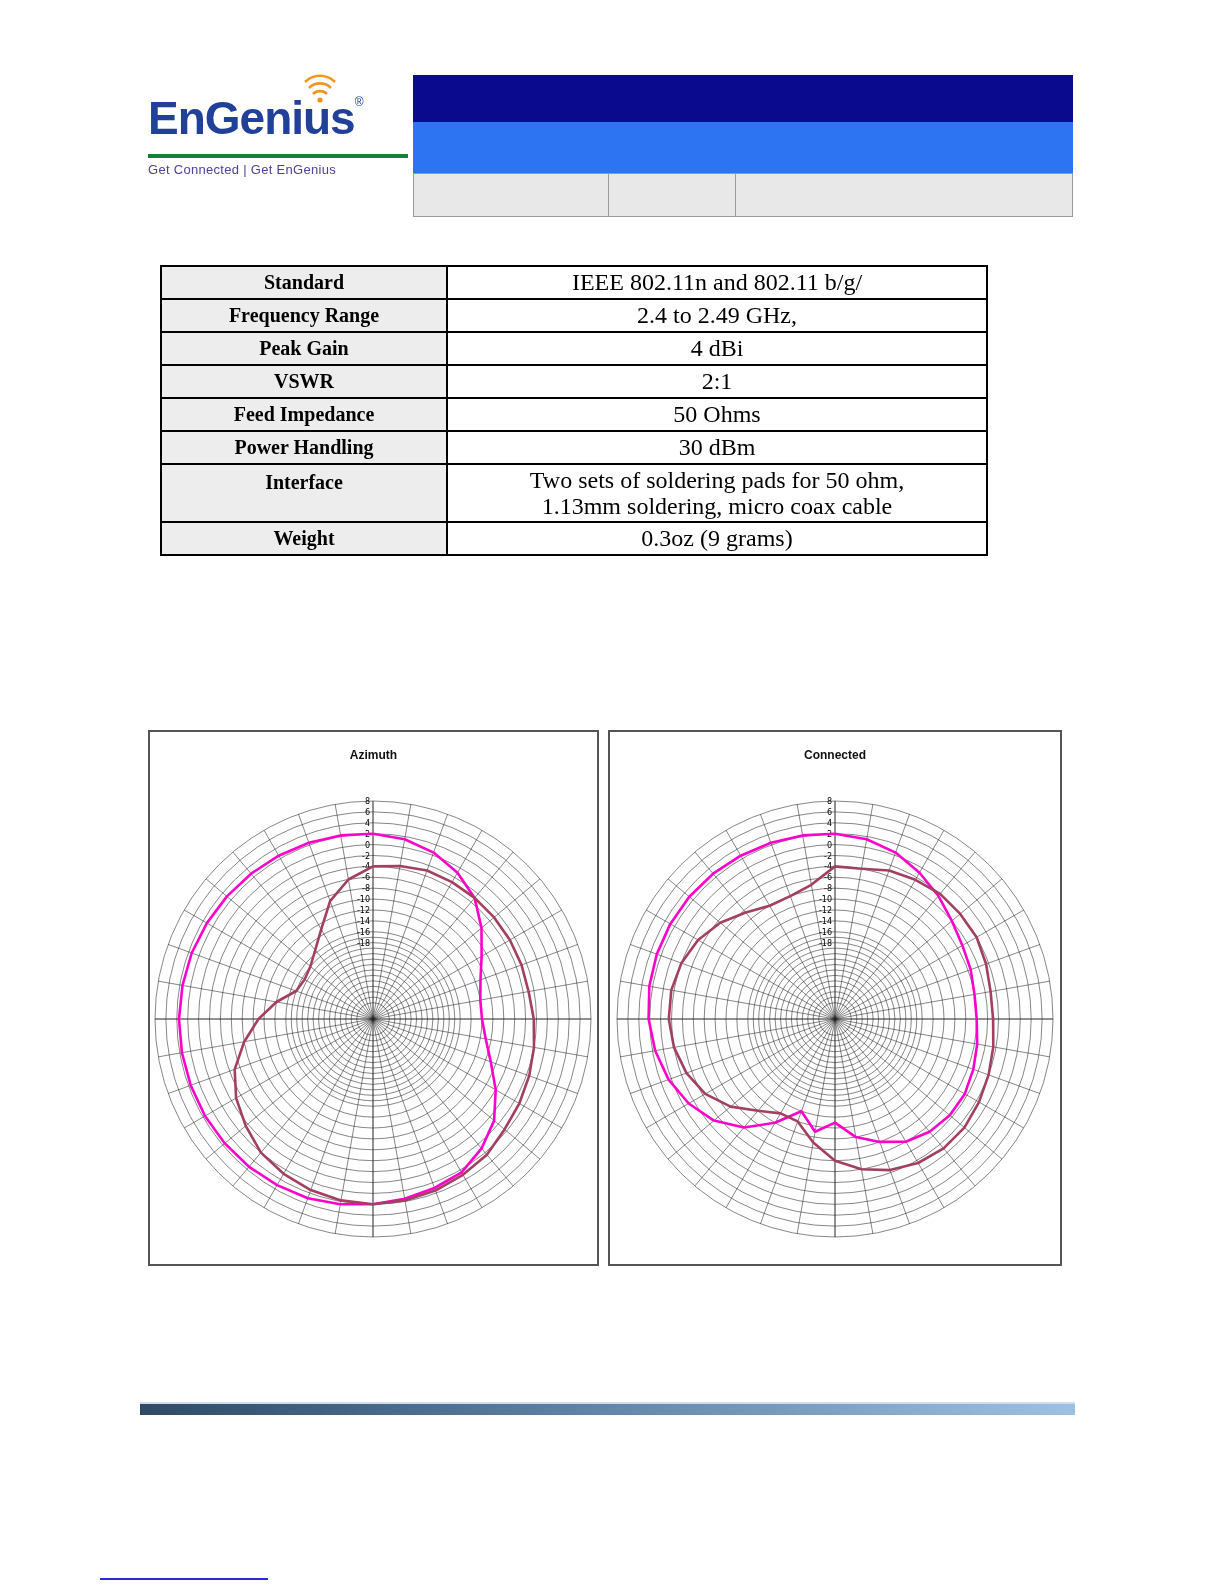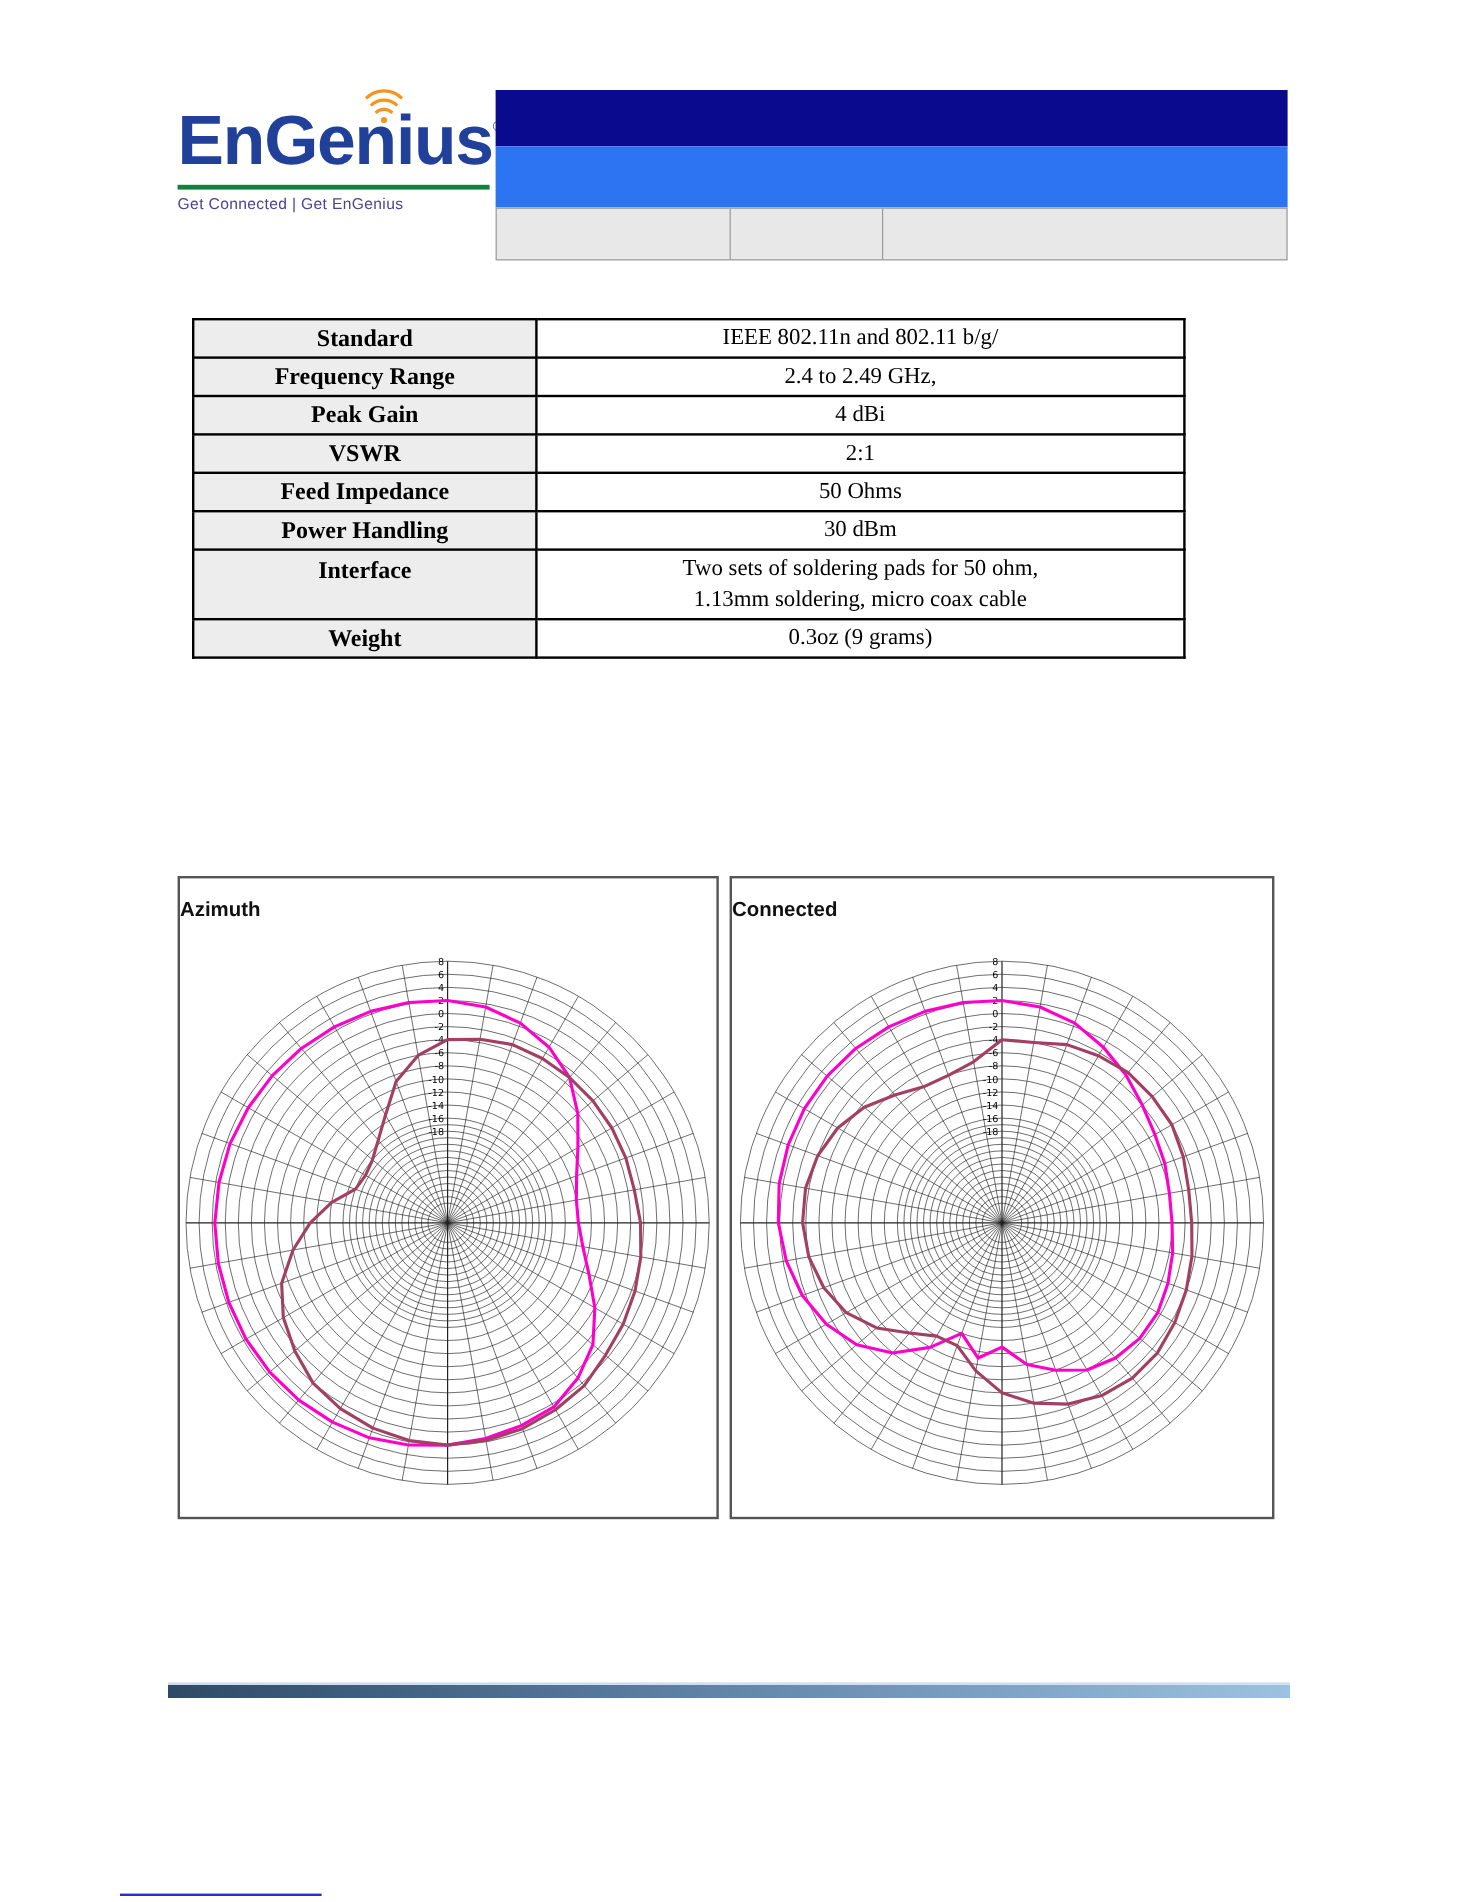--- a/index.html
+++ b/index.html
@@ -1,47 +1,47 @@
 <!DOCTYPE html>
 <html><head>
 <meta charset="utf-8">
 <style>
   html,body{margin:0;padding:0;background:#fff;}
   .page{position:relative;width:1225px;height:1585px;background:#ffffff;font-family:"Liberation Serif",serif;overflow:hidden;}
 
   
   .logo{position:absolute;left:148px;top:90px;width:260px;}
   .brand-row{position:relative;height:60px;}
-  .brand{font-family:"Liberation Sans",sans-serif;font-weight:bold;font-size:58px;color:#21409a;letter-spacing:-1px;line-height:56px;}
+  .brand{font-family:"Liberation Sans",sans-serif;font-weight:bold;font-size:46px;color:#21409a;letter-spacing:-1px;line-height:56px;}
   .reg{font-family:"Liberation Sans",sans-serif;font-size:12px;color:#21409a;vertical-align:28px;}
   .arcs{position:absolute;left:150px;top:-18px;}
   .tagline{margin-top:4px;font-family:"Liberation Sans",sans-serif;font-size:13px;color:#4f4099;border-top:4px solid #15803d;padding-top:4px;letter-spacing:0.3px;}
 
   
   .hdr{position:absolute;left:413px;top:75px;width:660px;}
   .bar1{height:47px;background:#0a0a8e;}
   .bar2{height:51px;background:#2d74f2;}
   .bar3{height:42px;background:#e8e8e8;border:1px solid #9a9a9a;display:flex;}
   .bar3 .cell{height:100%;}
   .c1{width:194px;border-right:1px solid #9a9a9a;}
   .c2{width:126px;border-right:1px solid #9a9a9a;}
   .c3{flex:1;}
 
   
   table.spec{position:absolute;left:160px;top:265px;border-collapse:collapse;border:2px solid #000;}
   table.spec td{border:2px solid #000;text-align:center;vertical-align:middle;padding:2px 8px;height:26px;}
   td.lbl{width:268px;background:#ededed;font-weight:bold;font-size:20px;margin-top:28px;}
-  td.val{width:522px;font-size:19px;}
+  td.val{width:522px;font-size:24px;}
   .val .line{display:block;line-height:26px;}
 
   
   .chartbox{position:absolute;top:730px;height:532px;border:2px solid #555;background:#fff;}
   .chartbox.left{left:148px;width:447px;}
   .chartbox.right{left:608px;width:450px;}
-  .chart-title{position:absolute;top:16px;left:0;width:100%;font-family:"Liberation Sans",sans-serif;font-weight:bold;font-size:17px;color:#111;}
+  .chart-title{position:absolute;top:16px;left:0;width:100%;text-align:center;font-family:"Liberation Sans",sans-serif;font-weight:bold;font-size:12px;color:#111;}
   svg.polar{position:absolute;left:0;top:0;}
   svg.polar text{font-family:"DejaVu Sans",sans-serif;}
 
   
   .footbar{position:absolute;left:140px;top:1402px;width:935px;height:11px;background:linear-gradient(90deg,#2e4a66 0%,#5c7fa3 45%,#9dc1e0 100%);border-top:2px solid #cfdded;}
   .footlink{position:absolute;left:100px;top:1578px;width:168px;height:0;border-top:2px solid #2a2ad0;}
 </style>
 </head>
 <body>
 

